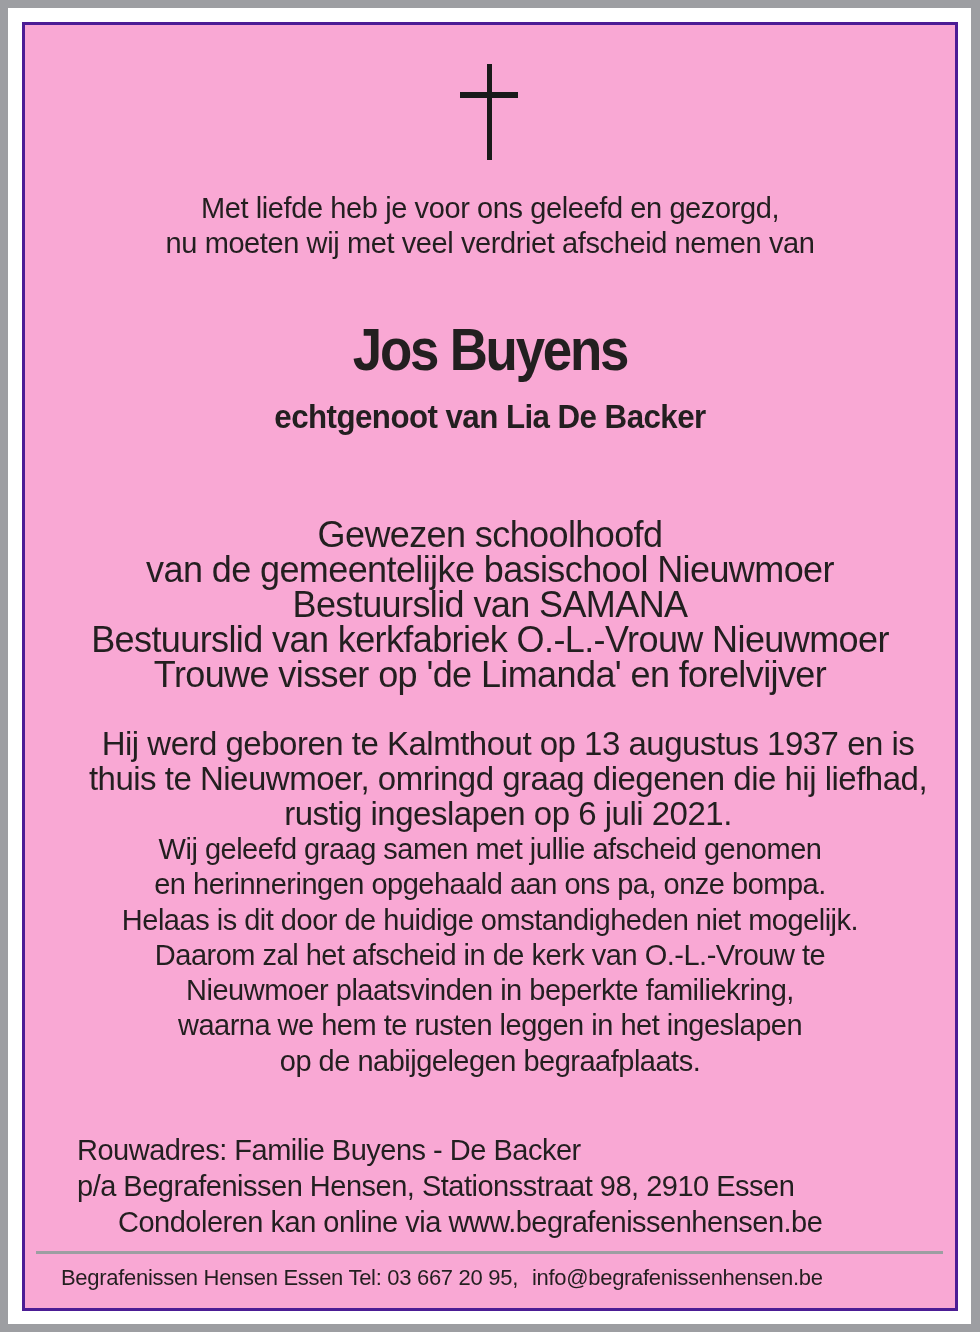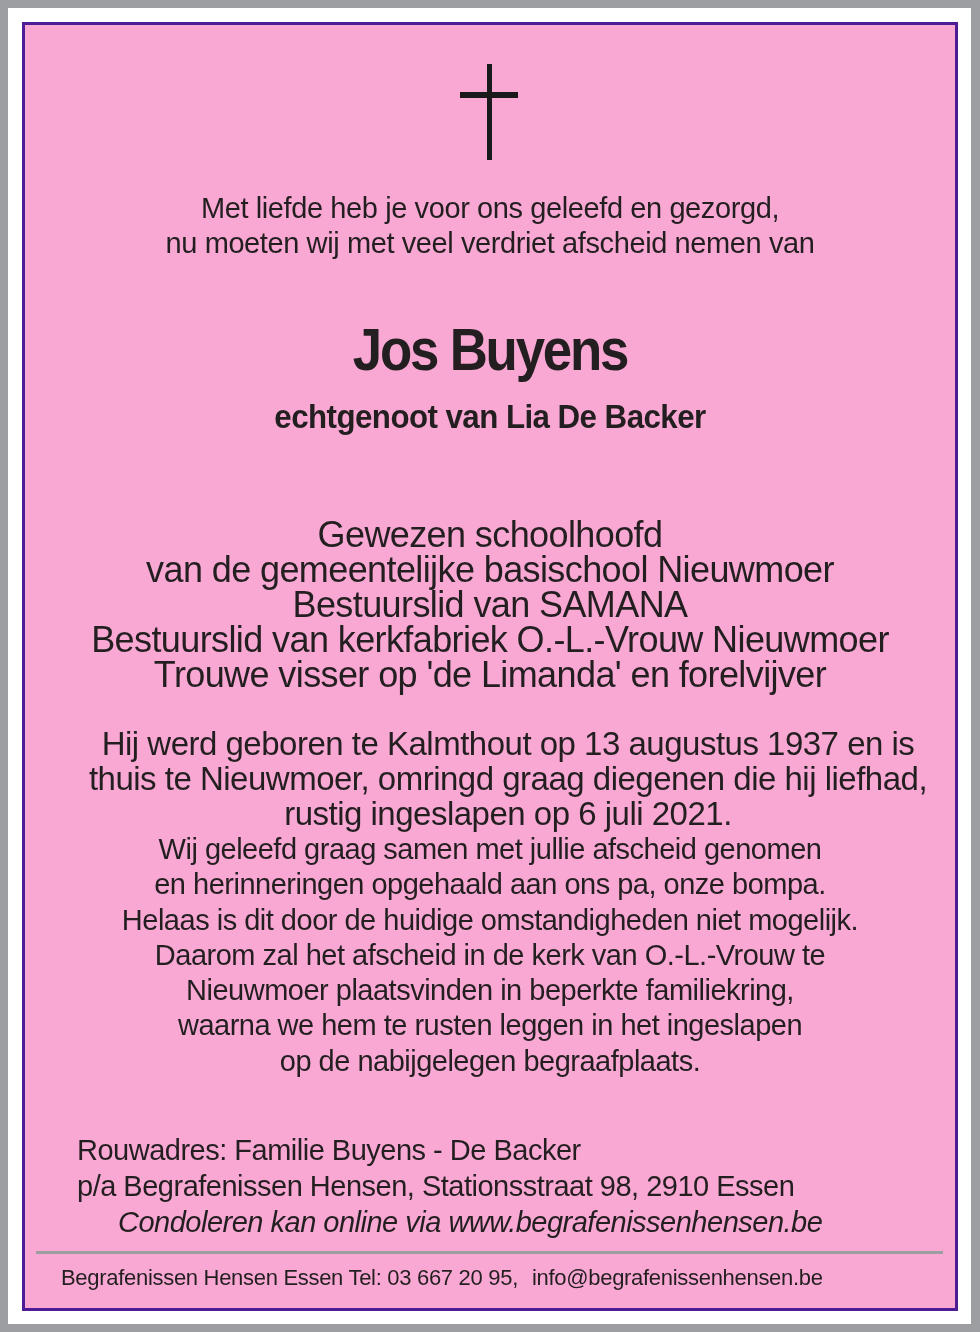--- a/index.html
+++ b/index.html
@@ -71,21 +71,21 @@
     top: 807px;
     font-size: 29px; line-height: 35.3px;
     letter-spacing: -0.5px;
   }
   .line { display: block; white-space: nowrap; }
   .address {
     position: absolute; left: 52px; top: 1107px;
     font-size: 29px; line-height: 36px;
     letter-spacing: -0.5px;
   }
-  .address .cond { font-style: italic; padding-left: 41px; }
+  .address .cond { padding-left: 41px; }
   .divider {
     position: absolute; left: 11px; width: 907px; top: 1226px;
     height: 3px; background: #9d9ea2;
   }
   .footer {
     position: absolute; left: 36px; top: 1240px;
     font-size: 22px; letter-spacing: -0.3px;
     white-space: nowrap;
   }
   .footer .gap { display: inline-block; width: 14px; }

